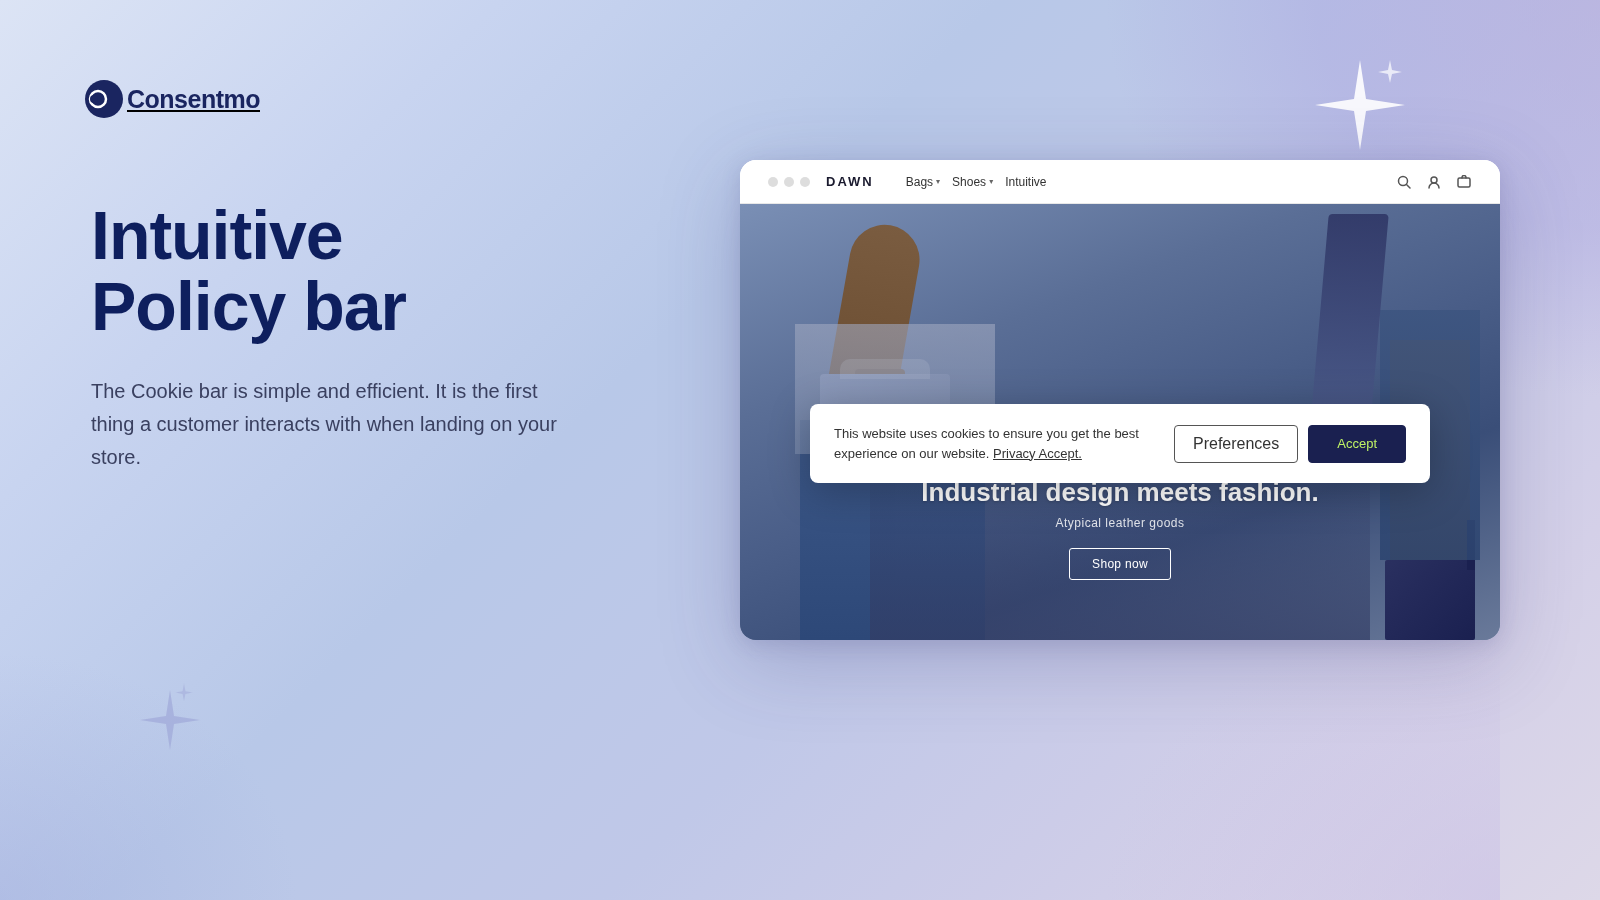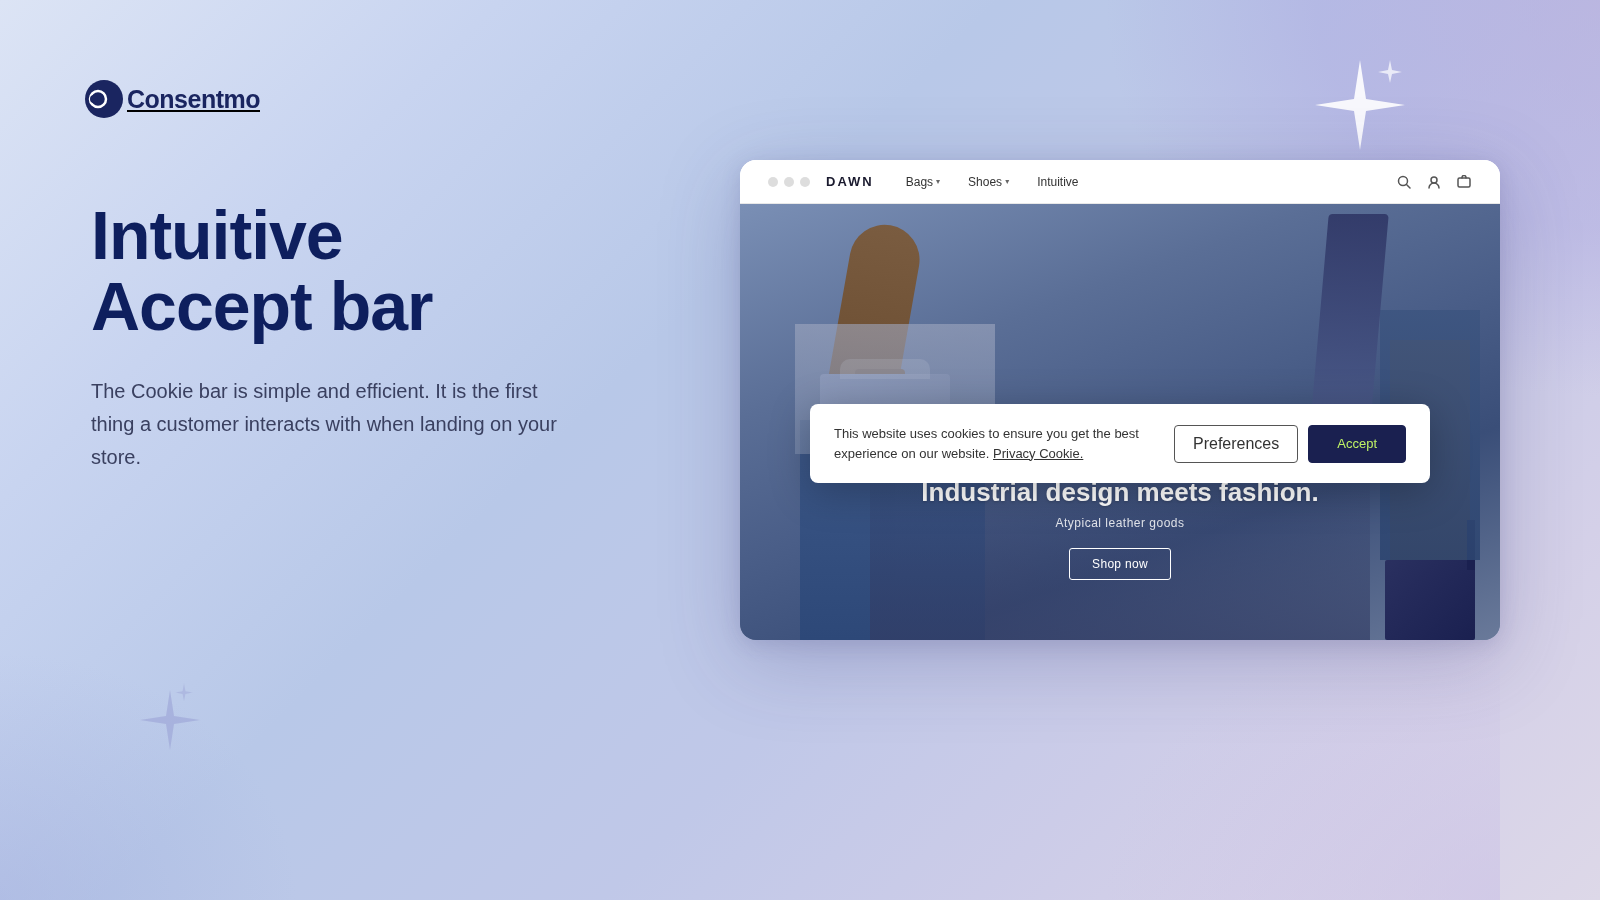--- a/index.html
+++ b/index.html
@@ -139,21 +139,21 @@
       font-size: 13px;
       font-weight: 700;
       letter-spacing: 2px;
       color: #1a1a2e;
       margin-right: 32px;
     }
 
     .nav-items {
       display: flex;
       align-items: center;
-      gap: 28px;
+      gap: 12px;
       flex: 1;
     }
 
     .nav-item {
       font-size: 12px;
       color: #333;
       display: flex;
       align-items: center;
       gap: 3px;
     }
@@ -312,21 +312,21 @@
       <circle cx="13" cy="19" r="8" fill="#1a2560"></circle>
       <circle cx="13" cy="19" r="8" fill="none" stroke="white" stroke-width="2.5"></circle>
       <circle cx="9" cy="19" r="4" fill="#1a2560"></circle>
     </svg>
     <span style="font-size:25px;font-weight:800;color:#1a2560;letter-spacing:-0.5px;margin-left:4px;">Consentmo</span>
   </div>
 
 <div class="left-content">
   <h1 class="main-heading">
     <span>Intuitive</span>
-    <span>Accept bar</span>
+    <span>Policy bar</span>
   </h1>
   <p class="description">The Cookie bar is simple and efficient. It is the first thing a customer interacts with when landing on your store.</p>
 </div>
 
 <div class="sparkle-bottom-left">
   <svg width="80" height="80" viewBox="0 0 80 80" class="sparkle-svg">
     <path d="M40 10 L44 36 L70 40 L44 44 L40 70 L36 44 L10 40 L36 36 Z" fill="#a0a8d8" opacity="0.7"></path>
     <path d="M20 5 L22 16 L32 18 L22 20 L20 30 L18 20 L8 18 L18 16 Z" fill="#a0a8d8" opacity="0.5" transform="translate(40, 0) scale(0.7)"></path>
   </svg>
 </div>
@@ -409,21 +409,21 @@
 
     <div class="hero-text-overlay">
       <div class="hero-headline">Industrial design meets fashion.</div>
       <div class="hero-subline">Atypical leather goods</div>
       <button class="shop-now-btn">Shop now</button>
     </div>
 
     <div class="cookie-bar">
       <div class="cookie-text">
         <span>This website uses cookies to ensure you get the best experience on our website.</span>
-        <a href="#">Privacy Cookie.</a>
+        <a href="#">Privacy Accept.</a>
       </div>
       <div class="cookie-buttons">
         <button class="btn-preferences">Preferences</button>
         <button class="btn-accept">Accept</button>
       </div>
     </div>
   </div>
 </div>
 
 </body></html>

